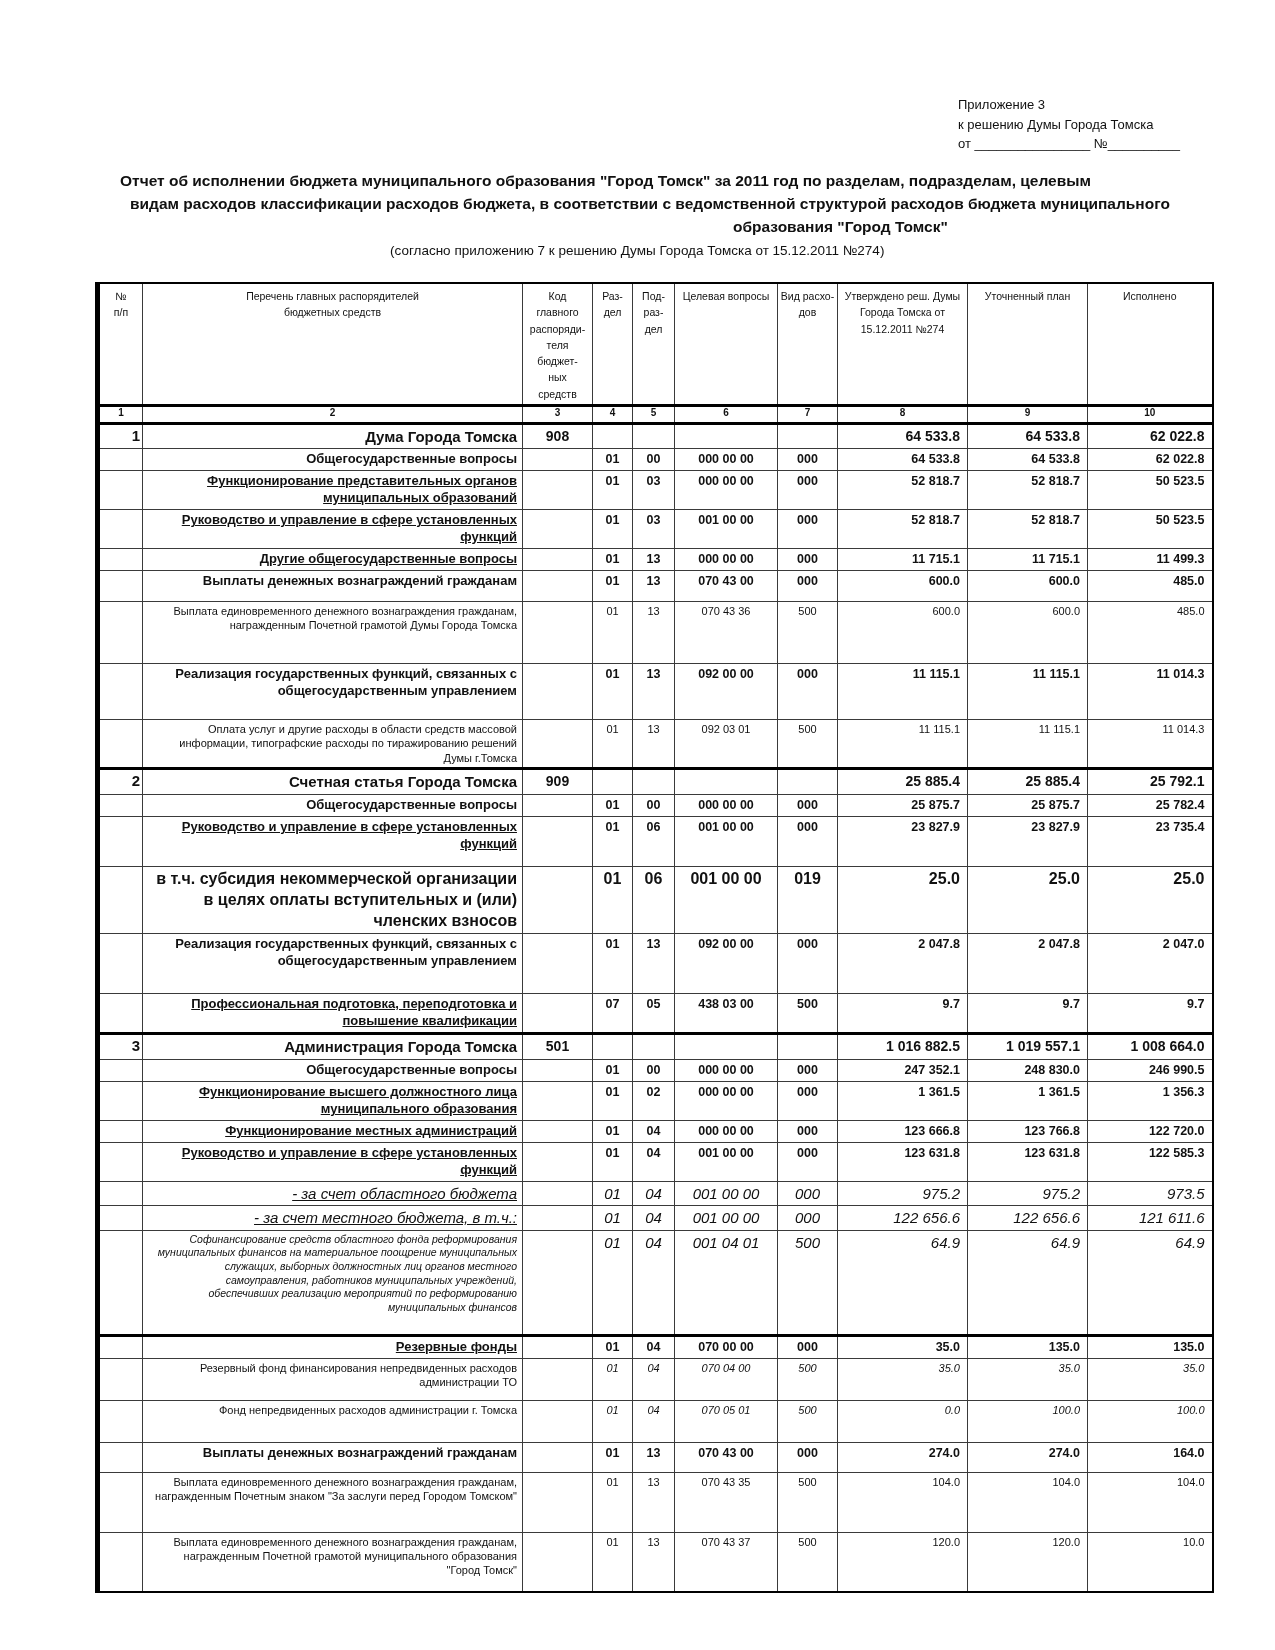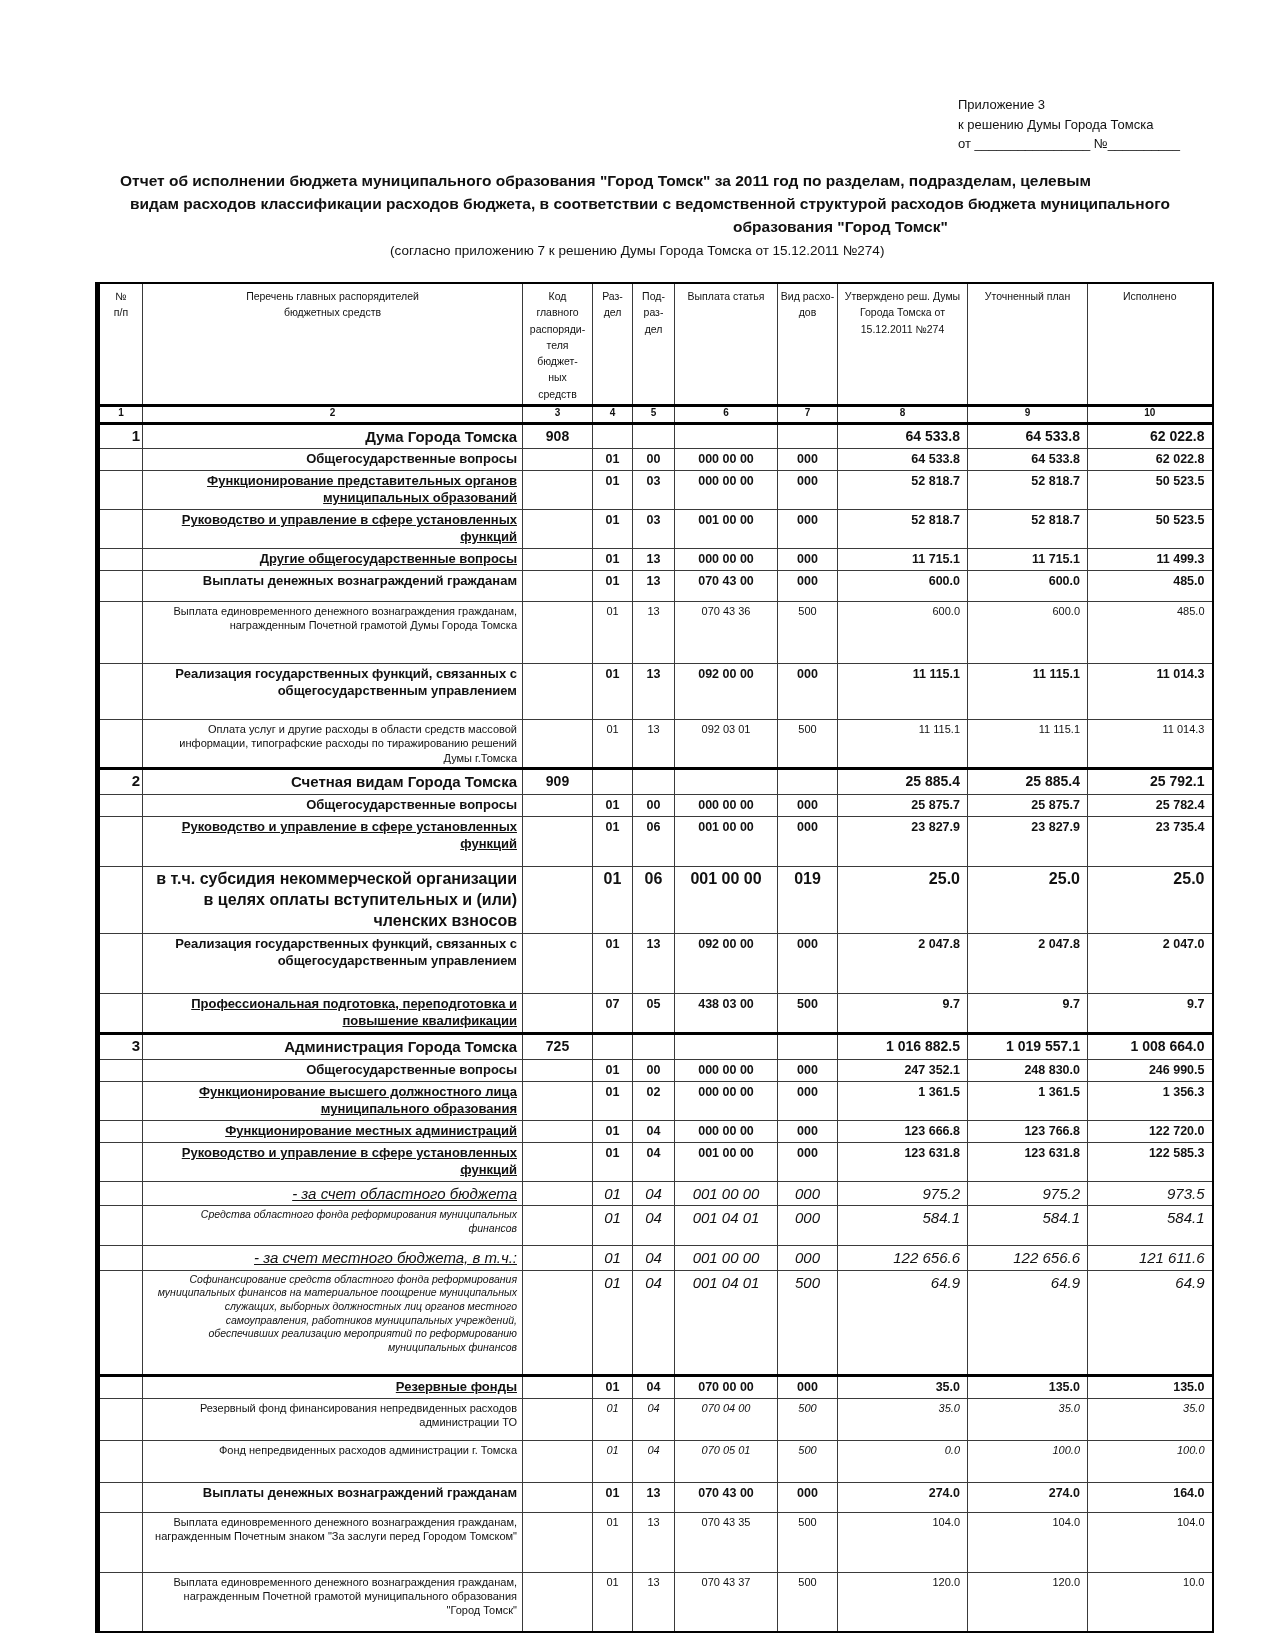--- a/index.html
+++ b/index.html
@@ -107,21 +107,21 @@
 распоряди-
 теля
 бюджет-
 ных
 средств</th>
         <th>Раз-
 дел</th>
         <th>Под-
 раз-
 дел</th>
-        <th>Выплата статья</th>
+        <th>Целевая вопросы</th>
         <th>Вид расхо-
 дов</th>
         <th>Утверждено реш. Думы
 Города Томска от
 15.12.2011 №274</th>
         <th>Уточненный план</th>
         <th>Исполнено</th>
       </tr>
       <tr class="colnum-row">
         <th>1</th>
@@ -240,21 +240,21 @@
           <td class="c-code">01</td>
           <td class="c-code">13</td>
           <td class="c-code">092 03 01</td>
           <td class="c-code">500</td>
           <td class="c-money">11 115.1</td>
           <td class="c-money">11 115.1</td>
           <td class="c-money">11 014.3</td>
         </tr>
         <tr class="r-section thick-top" style="height: 26px;">
           <td class="c-num">2</td>
-          <td class="c-name"><span class="name-text">Счетная видам Города Томска</span></td>
+          <td class="c-name"><span class="name-text">Счетная статья Города Томска</span></td>
           <td class="c-code">909</td>
           <td class="c-code"></td>
           <td class="c-code"></td>
           <td class="c-code"></td>
           <td class="c-code"></td>
           <td class="c-money">25 885.4</td>
           <td class="c-money">25 885.4</td>
           <td class="c-money">25 792.1</td>
         </tr>
         <tr class="r-b" style="height: 20px;">
@@ -313,21 +313,21 @@
           <td class="c-code">05</td>
           <td class="c-code">438 03 00</td>
           <td class="c-code">500</td>
           <td class="c-money">9.7</td>
           <td class="c-money">9.7</td>
           <td class="c-money">9.7</td>
         </tr>
         <tr class="r-section thick-top" style="height: 26px;">
           <td class="c-num">3</td>
           <td class="c-name"><span class="name-text">Администрация Города Томска</span></td>
-          <td class="c-code">725</td>
+          <td class="c-code">501</td>
           <td class="c-code"></td>
           <td class="c-code"></td>
           <td class="c-code"></td>
           <td class="c-code"></td>
           <td class="c-money">1 016 882.5</td>
           <td class="c-money">1 019 557.1</td>
           <td class="c-money">1 008 664.0</td>
         </tr>
         <tr class="r-b" style="height: 20px;">
           <td class="c-num"></td>
@@ -382,32 +382,20 @@
           <td class="c-name"><span class="name-text">- за счет областного бюджета</span></td>
           <td class="c-code"></td>
           <td class="c-code">01</td>
           <td class="c-code">04</td>
           <td class="c-code">001 00 00</td>
           <td class="c-code">000</td>
           <td class="c-money">975.2</td>
           <td class="c-money">975.2</td>
           <td class="c-money">973.5</td>
         </tr>
-        <tr class="r-i r-xs ind" style="height: 40px;">
-          <td class="c-num"></td>
-          <td class="c-name"><span class="name-text">Средства областного фонда реформирования муниципальных финансов</span></td>
-          <td class="c-code"></td>
-          <td class="c-code">01</td>
-          <td class="c-code">04</td>
-          <td class="c-code">001 04 01</td>
-          <td class="c-code">000</td>
-          <td class="c-money">584.1</td>
-          <td class="c-money">584.1</td>
-          <td class="c-money">584.1</td>
-        </tr>
         <tr class="r-i r-u" style="height: 20px;">
           <td class="c-num"></td>
           <td class="c-name"><span class="name-text">- за счет местного бюджета, в т.ч.:</span></td>
           <td class="c-code"></td>
           <td class="c-code">01</td>
           <td class="c-code">04</td>
           <td class="c-code">001 00 00</td>
           <td class="c-code">000</td>
           <td class="c-money">122 656.6</td>
           <td class="c-money">122 656.6</td>

